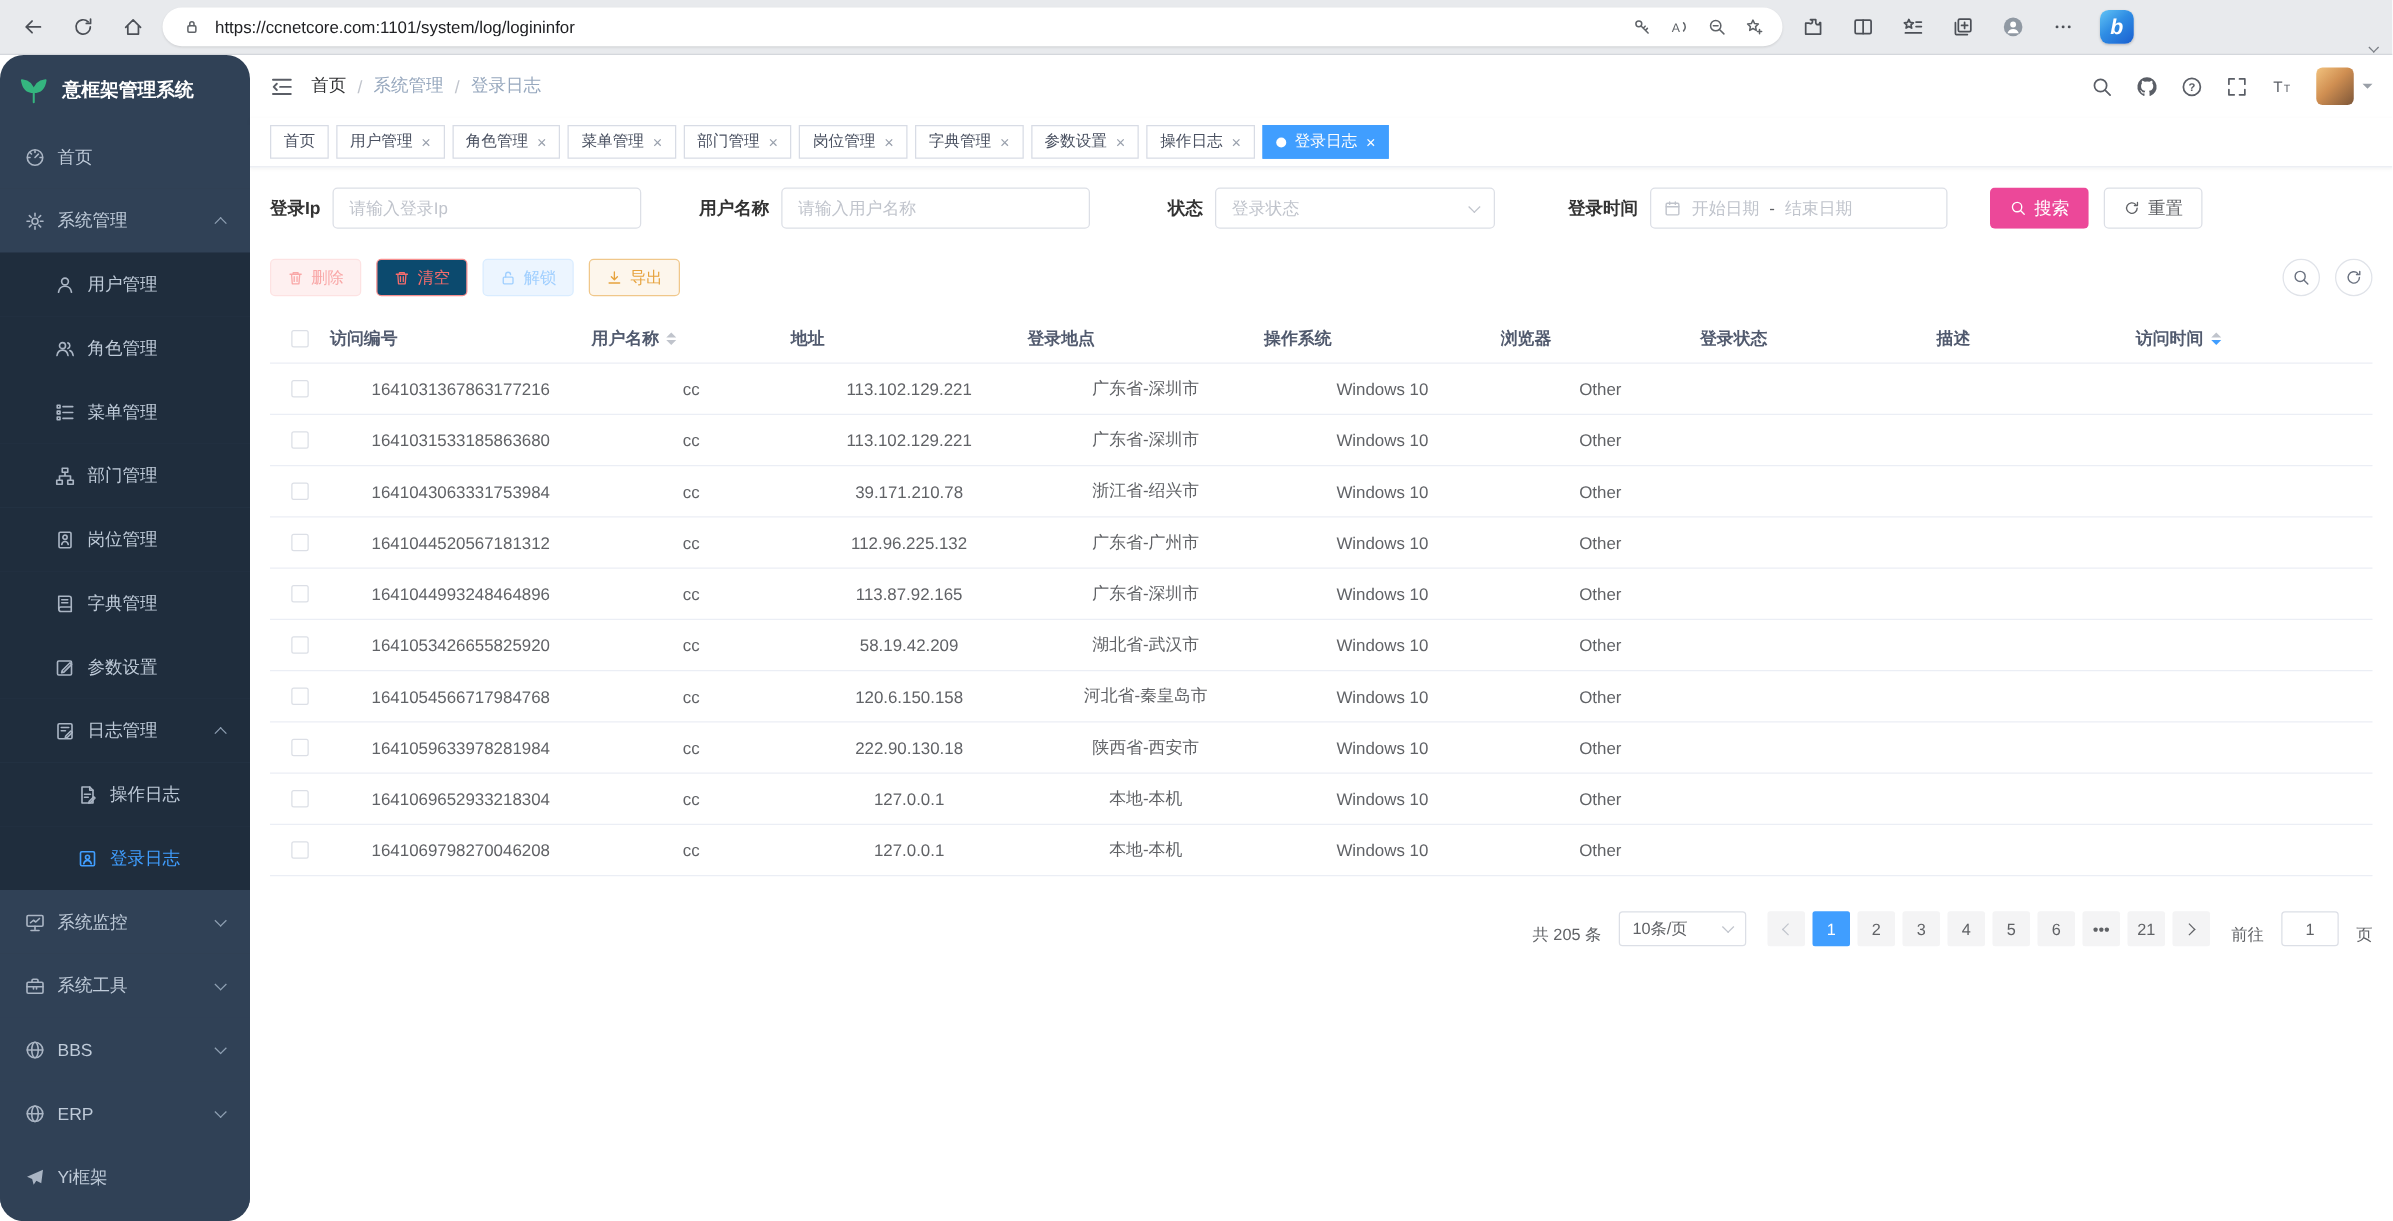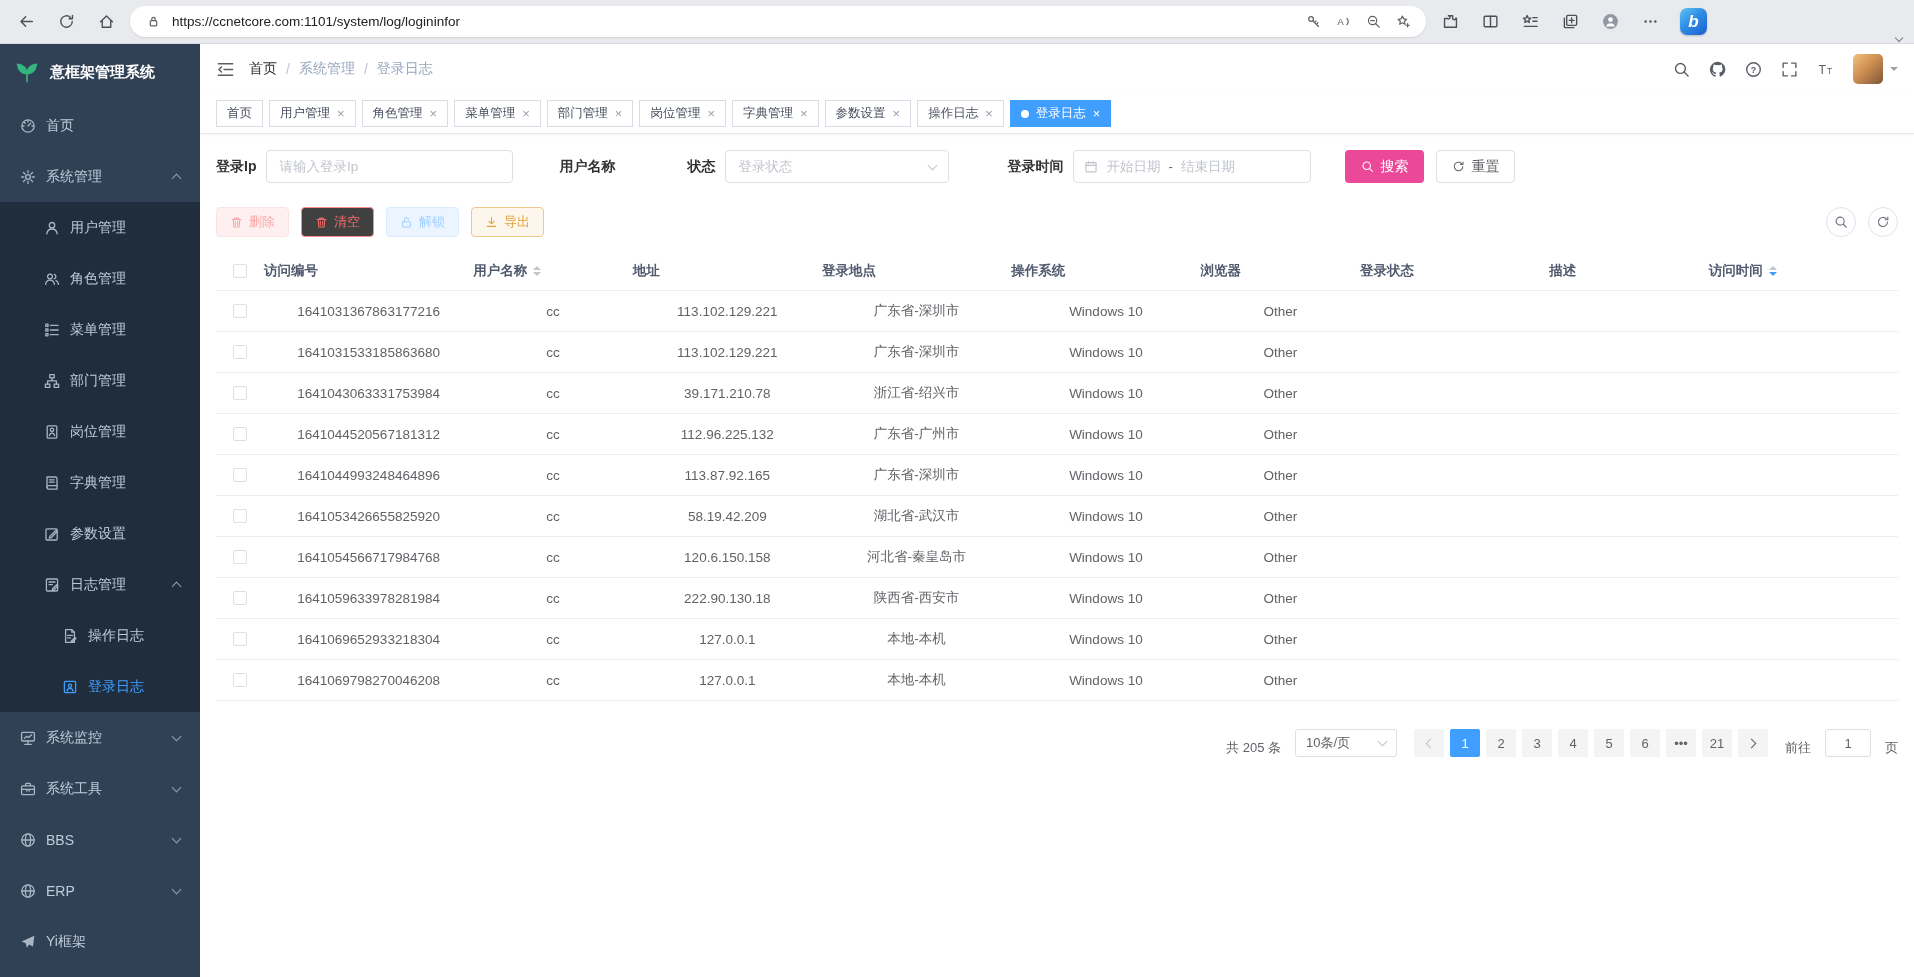--- a/index.html
+++ b/index.html
@@ -20,21 +20,21 @@
   .url{flex:1;font-size:13.5px;color:#202124;white-space:nowrap;overflow:hidden;}
   .bing{width:27px;height:27px;border-radius:7px;margin-left:6px;
     background:linear-gradient(140deg,#62c4f5 0%,#2f8de4 45%,#1a5fd0 100%);
     color:#fff;font-weight:bold;font-style:italic;font-size:17px;
     display:flex;align-items:center;justify-content:center;cursor:pointer;box-shadow:0 1px 2px rgba(0,0,0,.2);}
   .bing-caret{width:6px;height:6px;border-right:1.4px solid #7a7e85;border-bottom:1.4px solid #7a7e85;
     transform:rotate(45deg);position:absolute;right:12px;bottom:2px;}
 
   
   .app{display:flex;height:933px;}
-  .sidebar{width:200px;background:#304156;color:#bfcbd9;flex:0 0 auto;overflow:hidden;}
+  .sidebar{width:200px;background:#304156;color:#bfcbd9;flex:0 0 auto;overflow:hidden;border-radius:19px;}
   .logo{height:56px;display:flex;align-items:center;gap:10px;padding:0 14px;cursor:pointer;}
   .logo-ic{font-size:26px;color:#35b57f;}
   .logo-ic svg{width:26px;height:26px;}
   .logo-tx{color:#fff;font-weight:bold;font-size:15px;white-space:nowrap;}
   .menu{display:flex;flex-direction:column;}
   .side-item{height:51px;display:flex;align-items:center;gap:10px;font-size:14px;
     cursor:pointer;position:relative;padding-right:34px;}
   .side-item .mi{font-size:16px;color:#aab5c4;}
   .side-item.lvl1{padding-left:20px;background:#304156;}
   .side-item.lvl2{padding-left:44px;background:#1f2d3d;}
@@ -90,21 +90,21 @@
     padding:0 15px;font-size:14px;cursor:pointer;border:1px solid transparent;font-family:inherit;}
   .btn .icn{font-size:13px;}
   .btn-search{background:#ec4899;color:#fff;margin-left:34px;}
   .btn-reset{background:#fff;border-color:#dcdfe6;color:#606266;margin-left:12px;}
 
   .toolbar-row{display:flex;align-items:center;margin-top:24px;}
   .tbtn{height:30px;border-radius:4px;display:inline-flex;align-items:center;gap:6px;
     padding:0 13px;font-size:13px;cursor:pointer;margin-right:12px;border:1px solid transparent;}
   .tbtn .icn{font-size:13px;}
   .tbtn.delete{background:#fef0f0;border-color:#fde2e2;color:#f9a7a7;cursor:not-allowed;}
-  .tbtn.clear{background:#404040;border-color:#f78f8f;color:#f56c6c;}
+  .tbtn.clear{background:#0c4a6e;border-color:#f78f8f;color:#f56c6c;}
   .tbtn.unlock{background:#ecf5ff;border-color:#d9ecff;color:#a0cfff;cursor:not-allowed;}
   .tbtn.export{background:#fdf6ec;border-color:#f0c78a;color:#e6a23c;}
   .tool-right{margin-left:auto;display:flex;gap:12px;}
   .round-ic{width:30px;height:30px;border:1px solid #e0e3e9;border-radius:50%;display:flex;
     align-items:center;justify-content:center;font-size:14px;color:#6b7widgets2;color:#6b7280;cursor:pointer;}
 
   
   .table{margin-top:14px;}
   .grid{display:grid;grid-template-columns:48px 2.1fr 1.6fr 1.9fr 1.9fr 1.9fr 1.6fr 1.9fr 1.6fr 1.9fr;align-items:center;}
   .thead{height:40px;border-bottom:1px solid #ebeef5;}
@@ -504,20 +504,21 @@
         </span>
       </div>
 
     <div class="content">
 
       <div class="filter-row">
         <span class="f-label">登录Ip</span>
         <input class="f-input" style="width: 247px;" placeholder="请输入登录Ip">
         <span class="gap" style="width:46px"></span>
         <span class="f-label">用户名称</span>
+        <input class="f-input" style="width: 247px;" placeholder="请输入用户名称">
         <span class="gap" style="width:62px"></span>
         <span class="f-label">状态</span>
         <div class="select">
           <span>登录状态</span>
           <span class="sel-chev"></span>
         </div>
         <span class="gap" style="width:58px"></span>
         <span class="f-label">登录时间</span>
         <div class="daterange">
           <span class="icn">

